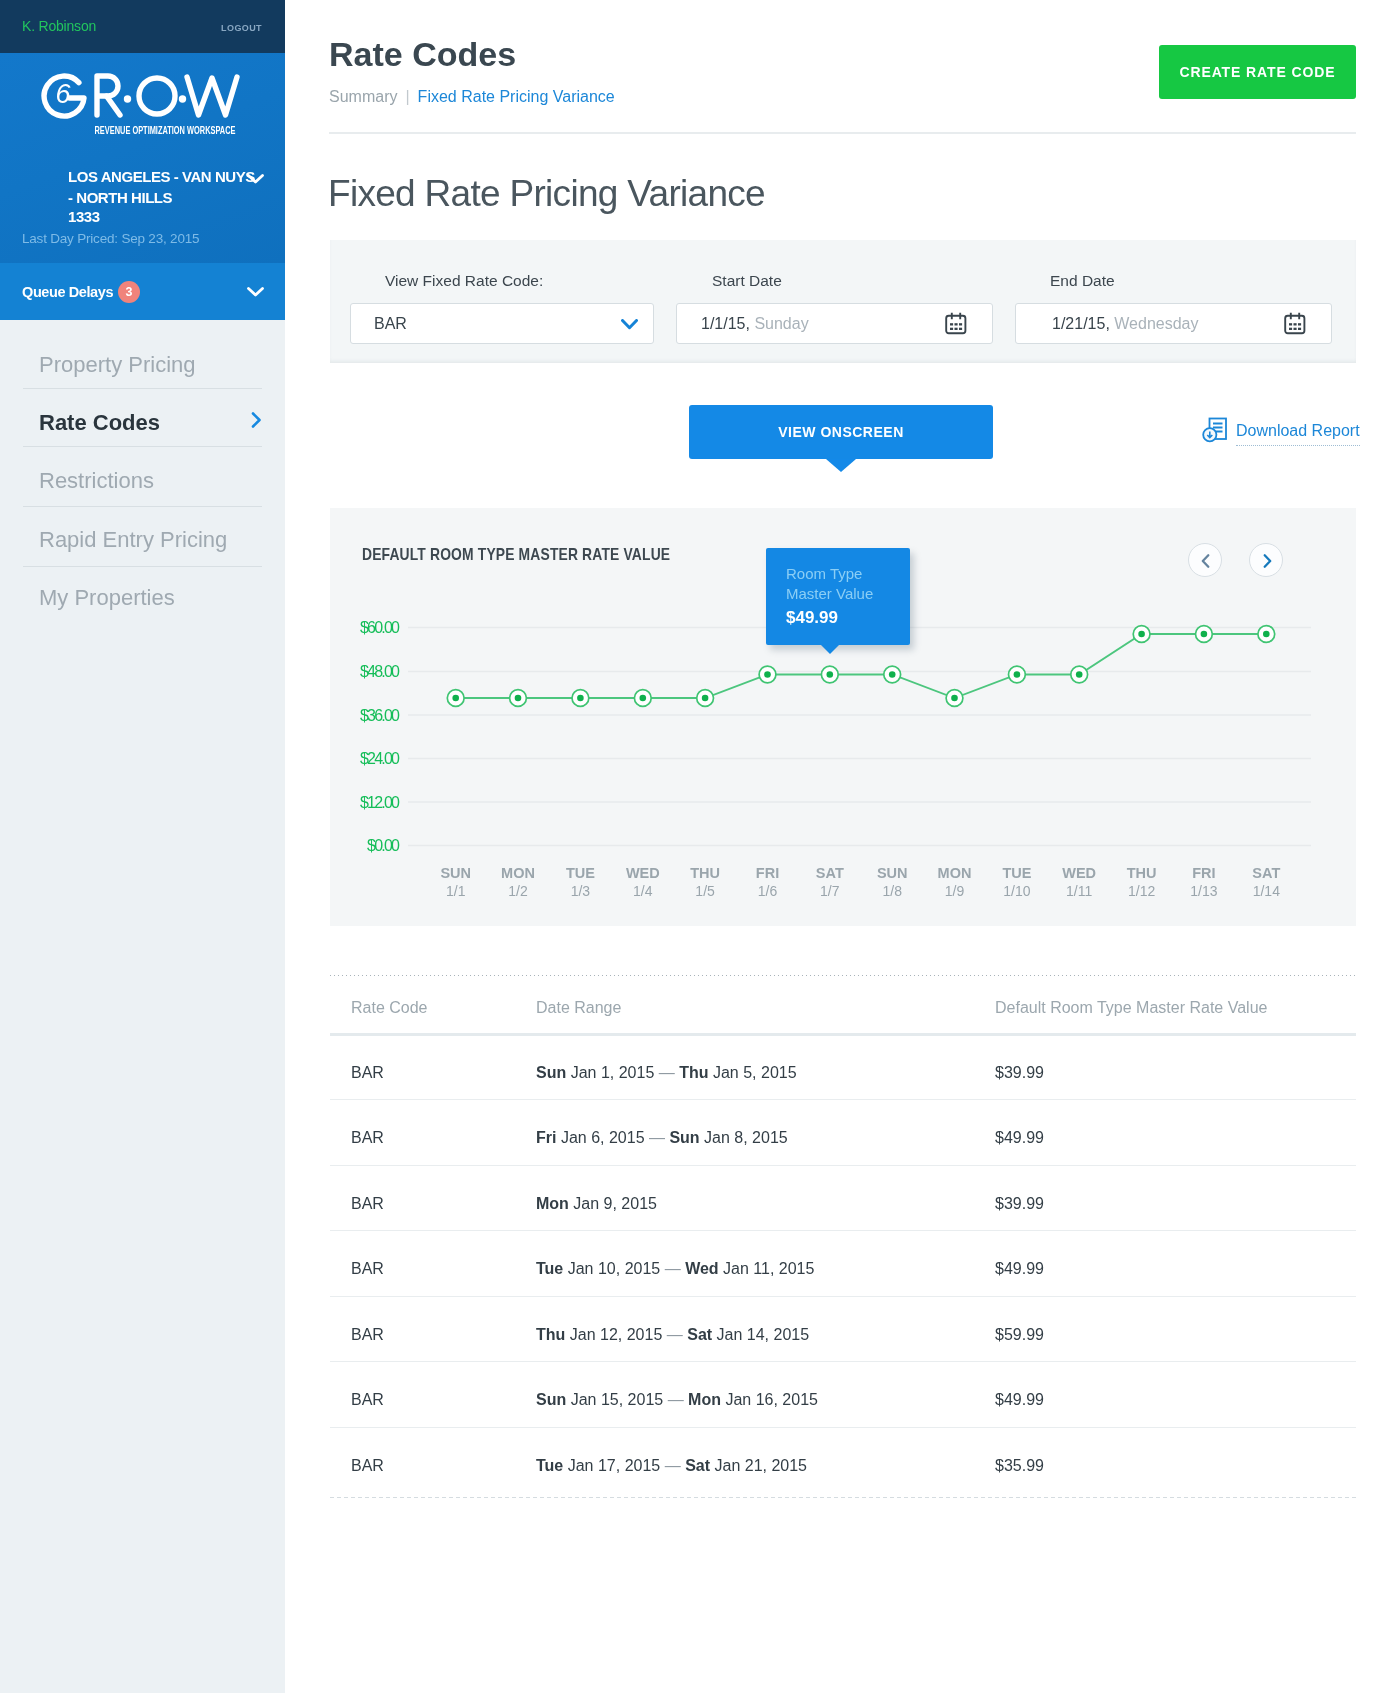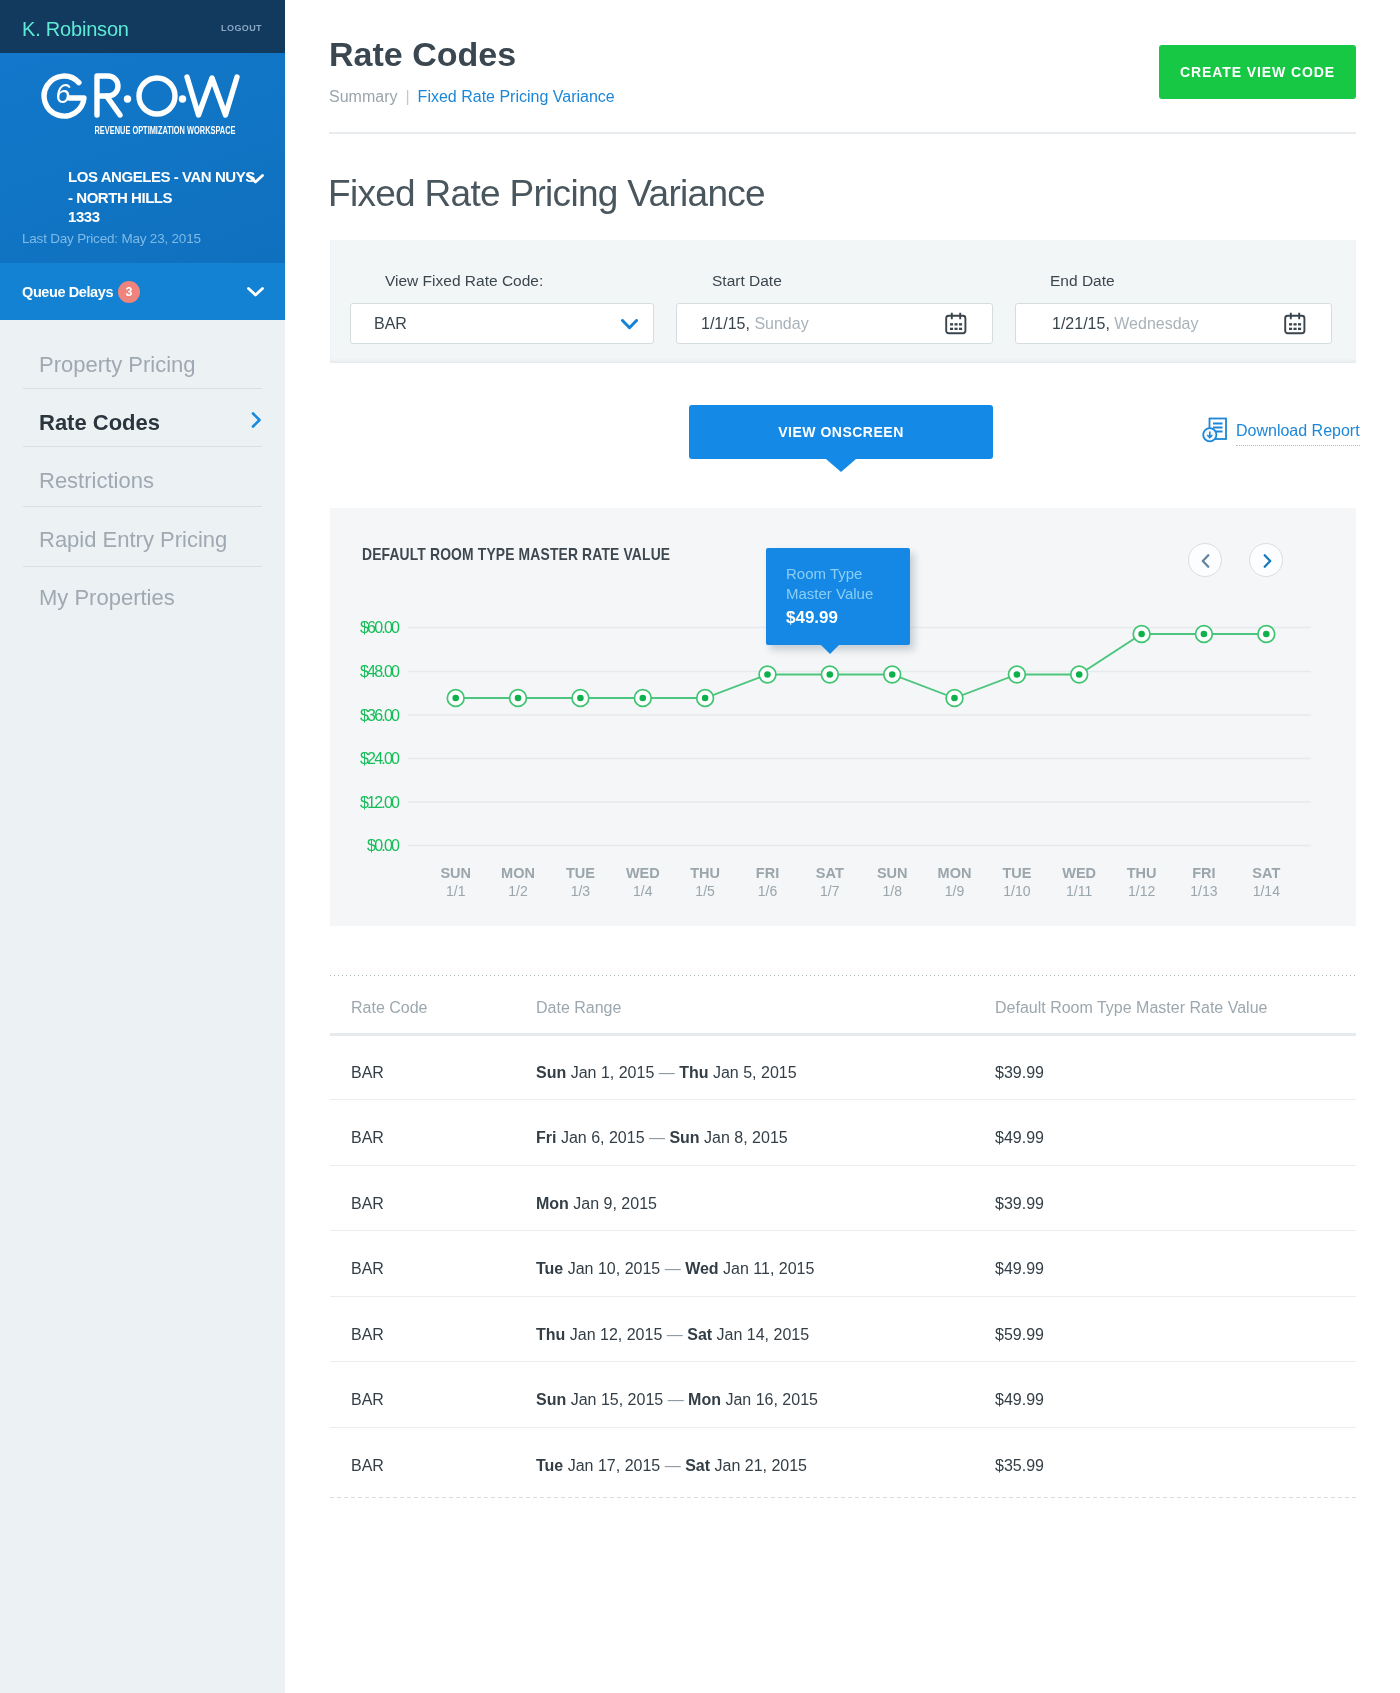--- a/index.html
+++ b/index.html
@@ -2,21 +2,21 @@
 <html><head>
 <meta charset="utf-8">
 <style>
 * { margin:0; padding:0; box-sizing:border-box; }
 html,body { width:1400px; height:1693px; background:#fff; font-family:"Liberation Sans", sans-serif; }
 #page { position:relative; width:1400px; height:1693px; overflow:hidden; background:#fff; }
 .abs { position:absolute; }
 
 #side { position:absolute; left:0; top:0; width:285px; height:1693px; background:#ECF1F4; }
 #topbar { position:absolute; left:0; top:0; width:285px; height:53px; background:#123A5E; }
-#topbar .name { position:absolute; left:22px; top:18px; font-size:20px; letter-spacing:-0.2px; color:#5eead4; }
+#topbar .name { position:absolute; left:22px; top:18px; font-size:14px; letter-spacing:-0.2px; color:#22c55e; }
 #topbar .logout { position:absolute; right:23px; top:23px; font-size:9px; font-weight:bold; letter-spacing:0.4px; color:#89A7C2; }
 #bluewrap { position:absolute; left:0; top:53px; width:285px; height:210px; background:linear-gradient(160deg,#1378CB 0%,#1175C5 45%,#0F70BE 100%); overflow:hidden; }
 #queue { position:absolute; left:0; top:263px; width:285px; height:57px; background:#1482D3; }
 #queue .t { position:absolute; left:22px; top:21px; font-size:14.5px; letter-spacing:-0.4px; font-weight:bold; color:#fff; }
 .prop { color:#fff; font-weight:bold; font-size:15px; letter-spacing:-0.45px;margin-left:46px; }
 
 .mitem { position:absolute; left:39px; font-size:22px; color:#9FA9B1; }
 .mdiv { position:absolute; left:23px; width:239px; height:1px; background:#D8DFE3; }
 
 .h1 { position:absolute; left:329px; top:37px; font-size:34px; font-weight:bold; color:#3A4750; line-height:34px; }
@@ -69,21 +69,21 @@
         <path d="M 66.5 30 L 80 49"></path>
         <path d="M 147 11 L 158.5 49 L 172 12 L 185.5 49 L 197 11"></path>
       </g>
       <text x="15.5" y="37" font-size="27" font-style="italic" fill="#fff" font-family="Liberation Sans, sans-serif">6</text>
       <circle cx="87.5" cy="33" r="3.7" fill="#fff"></circle>
       <circle cx="142.5" cy="33" r="3.7" fill="#fff"></circle>
       <text x="125" y="68" font-size="10" font-weight="bold" fill="#fff" text-anchor="middle" textLength="141" lengthAdjust="spacingAndGlyphs">REVENUE OPTIMIZATION WORKSPACE</text>
     </svg>
     <div class="prop abs" style="left:22px;top:114px;line-height:20.5px;width:230px">LOS ANGELES - VAN NUYS<br>- NORTH HILLS</div>
     <div class="prop abs" style="left:22px;top:155px">1333</div>
-    <div class="abs" style="left:22px;top:178px;font-size:13.5px;letter-spacing:-0.2px;color:#7EBBE7">Last Day Priced: May 23, 2015</div>
+    <div class="abs" style="left:22px;top:178px;font-size:13.5px;letter-spacing:-0.2px;color:#7EBBE7">Last Day Priced: Sep 23, 2015</div>
     <svg width="17" height="10" style="position:absolute;left:247px;top:121px" viewBox="0 0 17 10">
         <path d="M1.5 1.5 L8.5 8 L15.5 1.5" stroke="#fff" stroke-width="2.8" fill="none" stroke-linecap="round" stroke-linejoin="round"></path>
       </svg>
   </div>
   <div id="queue">
       <div class="t">Queue Delays</div>
     <svg width="17" height="10" style="position:absolute;left:247px;top:24px" viewBox="0 0 17 10">
         <path d="M1.5 1.5 L8.5 8 L15.5 1.5" stroke="#fff" stroke-width="2.8" fill="none" stroke-linecap="round" stroke-linejoin="round"></path>
       </svg>
   </div>
@@ -97,21 +97,21 @@
     </svg>
   <div class="mdiv" style="top:446px"></div>
   <div class="mitem" style="top:468px">Restrictions</div>
   <div class="mdiv" style="top:506px"></div>
   <div class="mitem" style="top:527px">Rapid Entry Pricing</div>
   <div class="mdiv" style="top:566px"></div>
   <div class="mitem" style="top:585px">My Properties</div>
 
   <div class="h1">Rate Codes</div>
   <div class="crumb">Summary<span class="sep">|</span><span class="lnk">Fixed Rate Pricing Variance</span></div>
-  <div id="createbtn">CREATE VIEW CODE</div>
+  <div id="createbtn">CREATE RATE CODE</div>
   <div class="hr1"></div>
   <div class="h2">Fixed Rate Pricing Variance</div>
 
   <div id="filter"></div>
   <div class="flabel" style="left:351px">View Fixed Rate Code:</div>
   <div class="flabel" style="left:678px">Start Date</div>
   <div class="flabel" style="left:1016px">End Date</div>
   <div class="fbox" style="left:350px;width:304px;line-height:39px;padding-left:23px">BAR</div>
   <svg width="17" height="11" style="position:absolute;left:621px;top:319px" viewBox="0 0 17 11">
       <path d="M1.5 1.5 L8.5 8.7 L15.5 1.5" stroke="#1583D6" stroke-width="3" fill="none" stroke-linecap="round" stroke-linejoin="round"></path>

